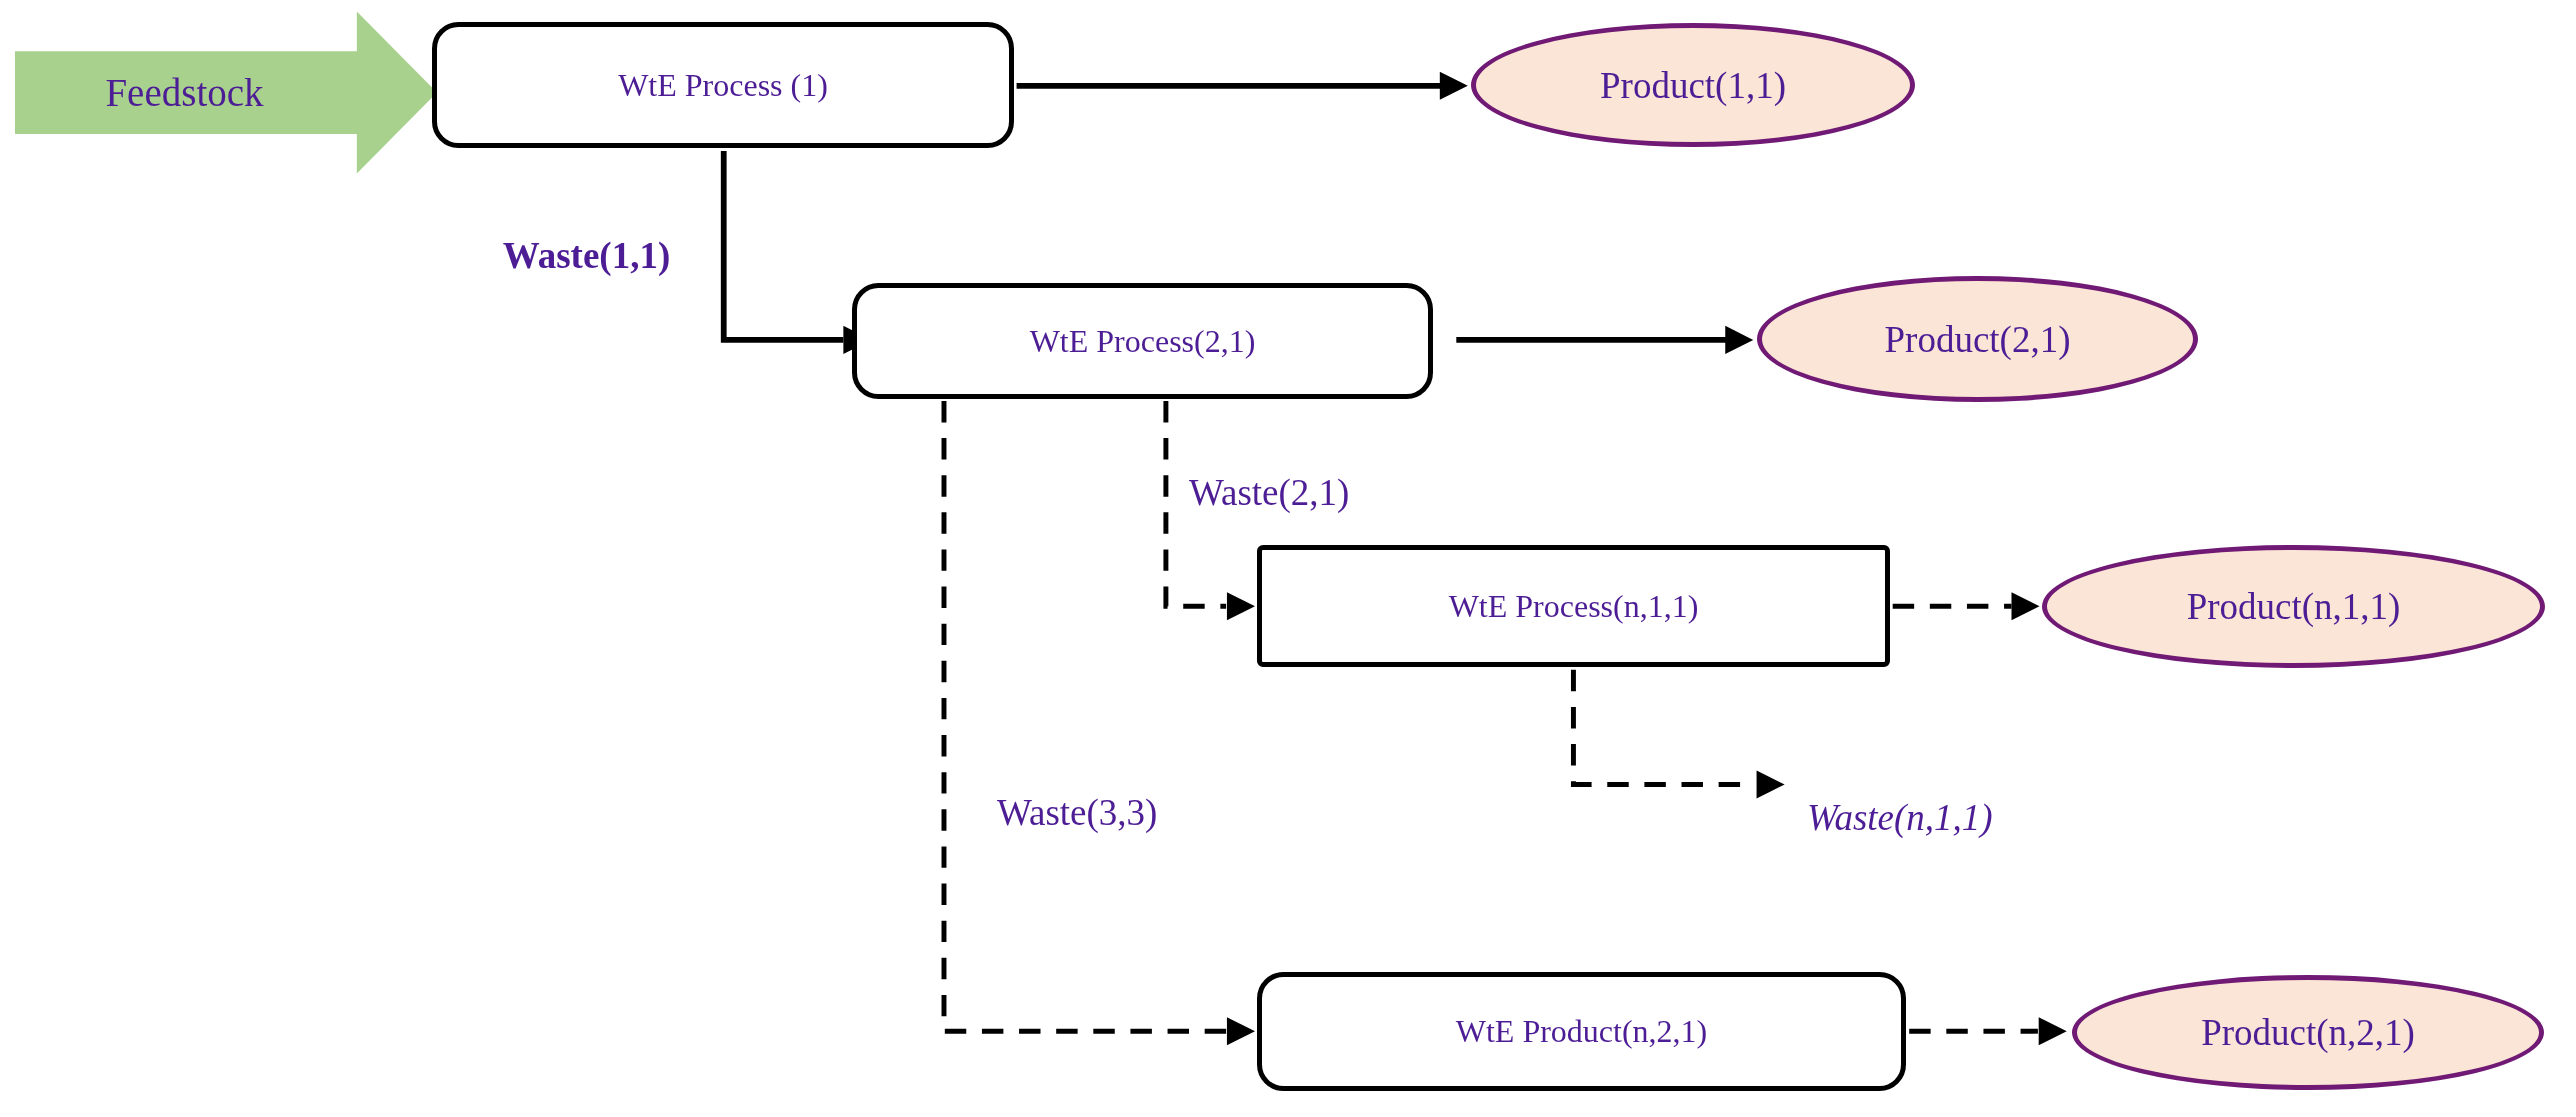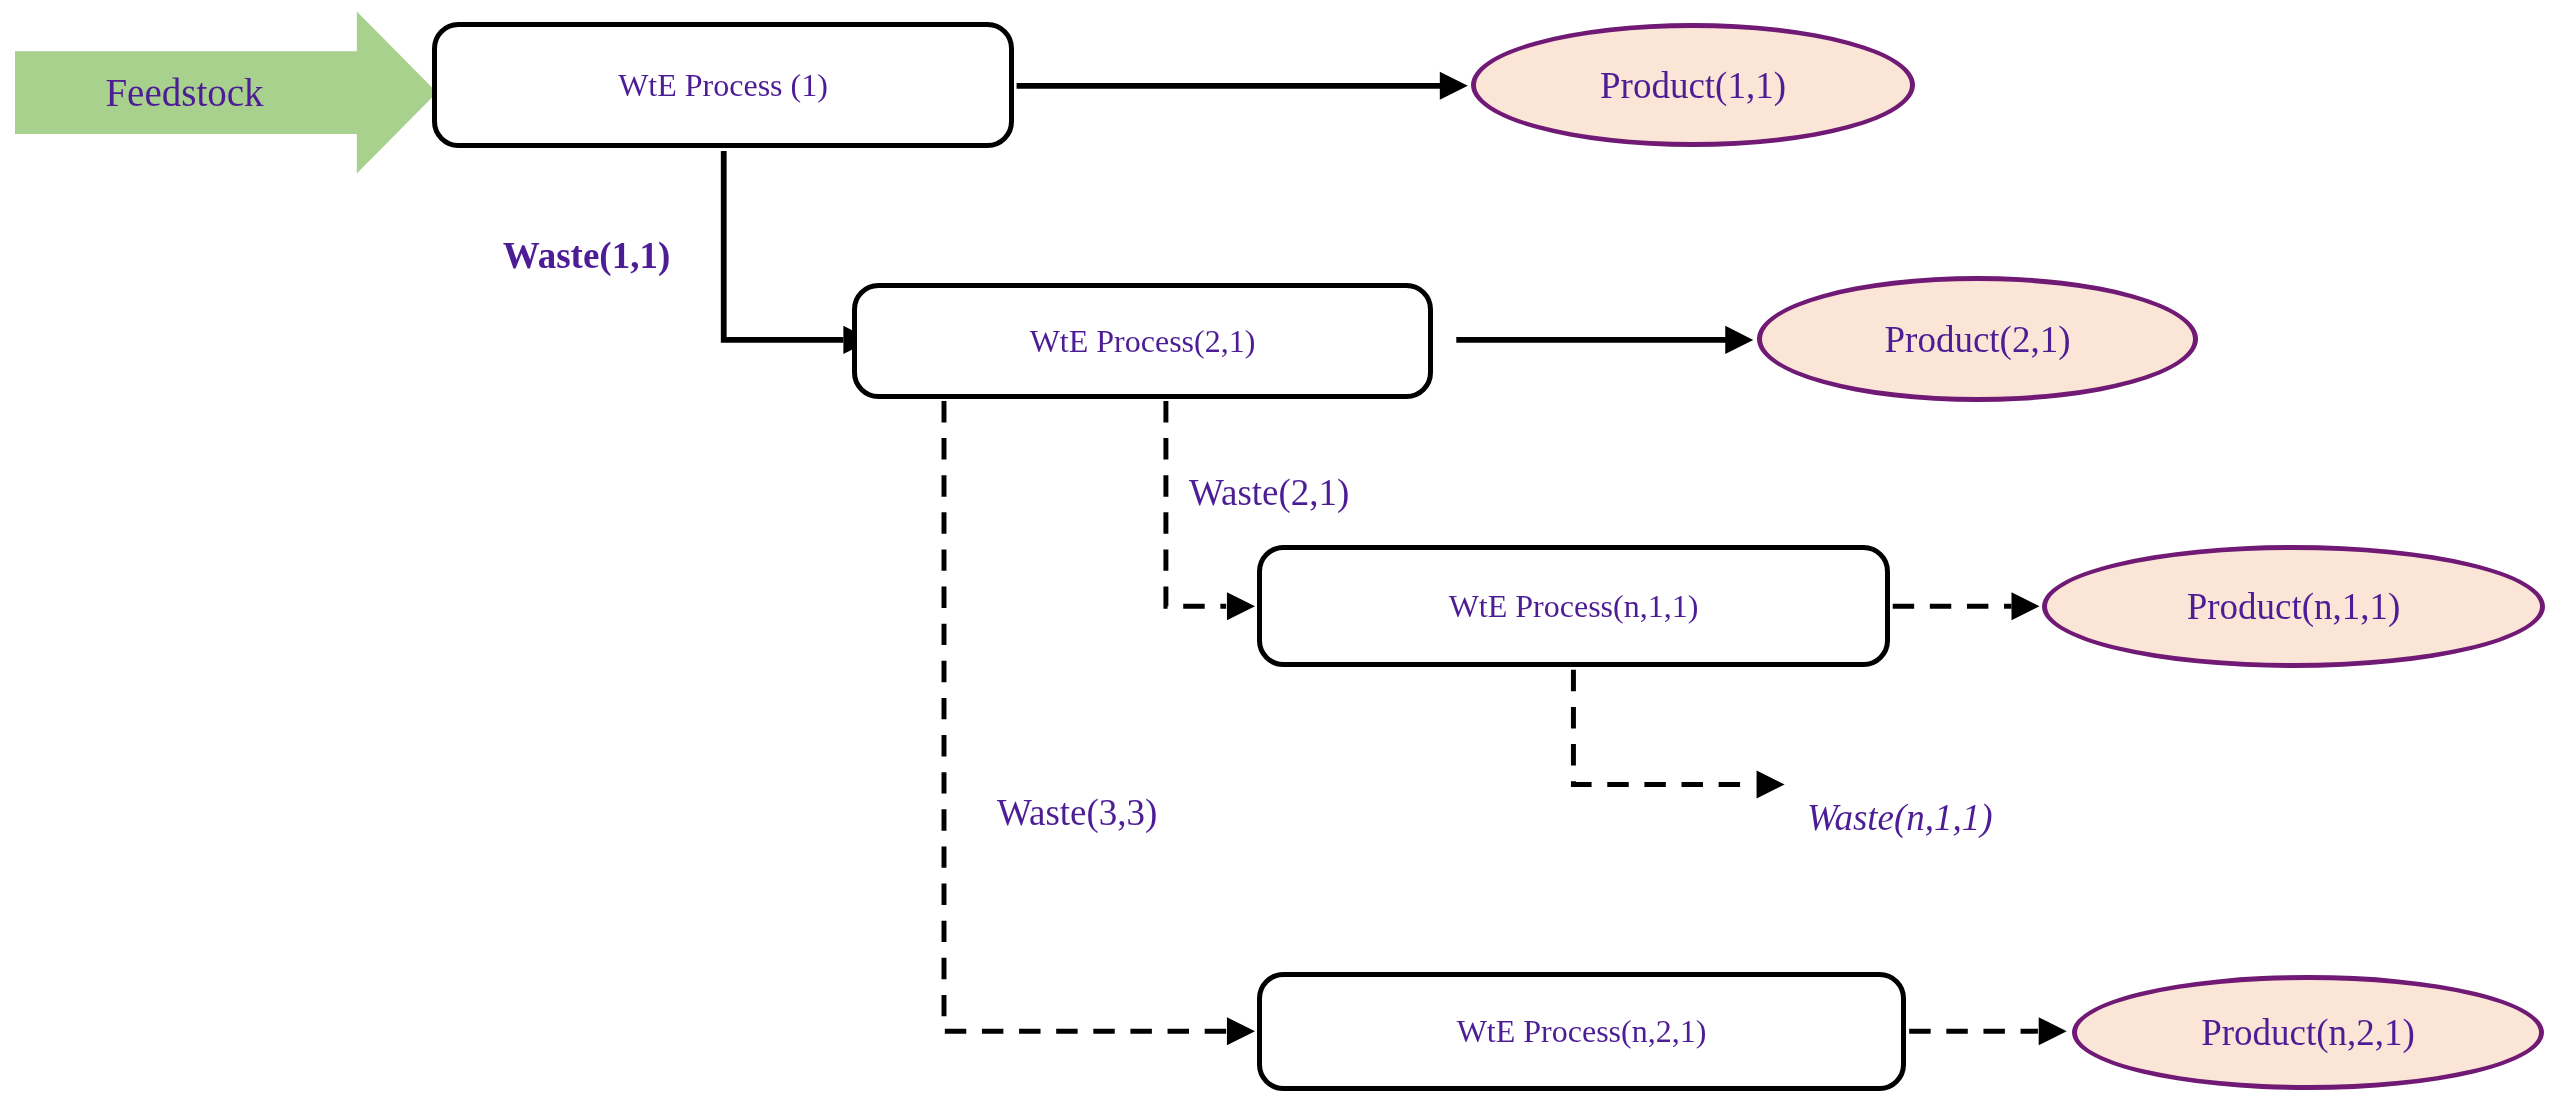--- a/index.html
+++ b/index.html
@@ -53,21 +53,21 @@
     display: flex;
     align-items: center;
     justify-content: center;
     box-sizing: border-box;
     padding-right: 83px;
     font-size: 39px;
   }
   
   .p1 { left: 432px;  top: 22px;   width: 582px; height: 126px; }
   .p2 { left: 852px; top: 283px;  width: 581px; height: 116px; }
-  .p3 { left: 1257px; top: 545px;  width: 633px; height: 122px; }
+  .p3 { left: 1257px; top: 545px;  width: 633px; height: 122px; border-radius: 6px; }
   .p4 { left: 1257px; top: 972px; width: 649px; height: 119px; }
   
   .e1 { left: 1471px; top: 23px;   width: 444px; height: 124px; }
   .e2 { left: 1757px; top: 276px;  width: 441px; height: 126px; }
   .e3 { left: 2042px; top: 545px;  width: 503px; height: 123px; }
   .e4 { left: 2072px; top: 975px; width: 472px; height: 115px; }
   
   .w11 { left: 462px;  top: 232px; width: 249px; text-align: center; font-weight: bold; }
   .w21 { left: 1189px; top: 469px; }
   .w22 { left: 997px; top: 789px; }
@@ -115,21 +115,21 @@
   <div class="node process p1">
     <span>WtE Process (1)</span>
   </div>
   <div class="node process p2">
     <span>WtE Process(2,1)</span>
   </div>
   <div class="node process p3">
     <span>WtE Process(n,1,1)</span>
   </div>
   <div class="node process p4">
-    <span>WtE Process(n,2,1)</span>
+    <span>WtE Product(n,2,1)</span>
   </div>
 
   <div class="node product e1">
     <span>Product(1,1)</span>
   </div>
   <div class="node product e2">
     <span>Product(2,1)</span>
   </div>
   <div class="node product e3">
     <span>Product(n,1,1)</span>

